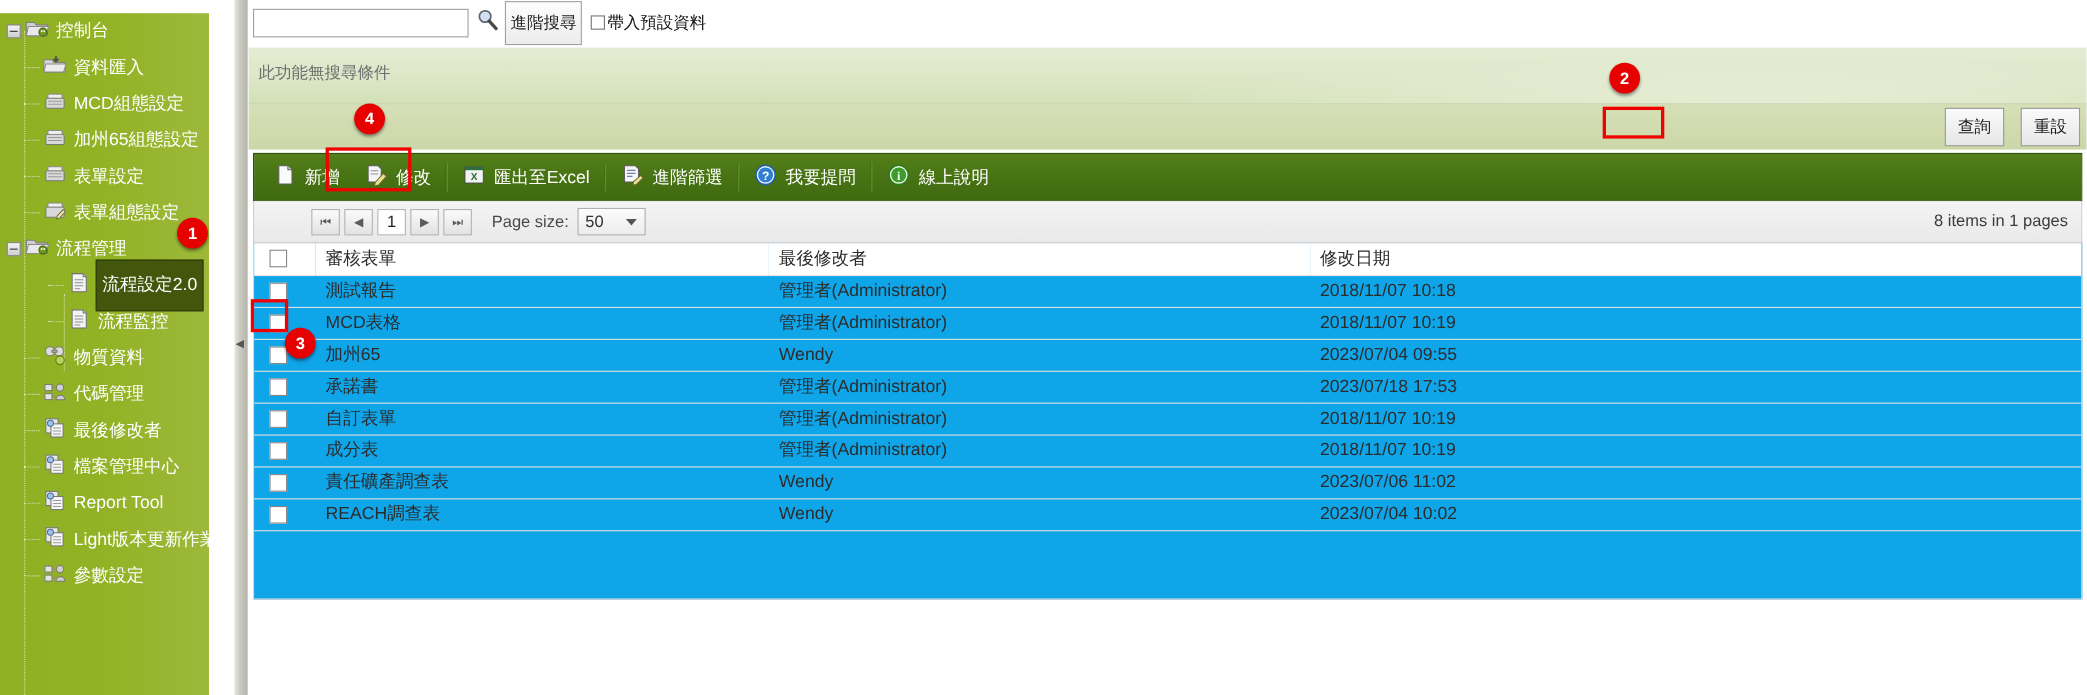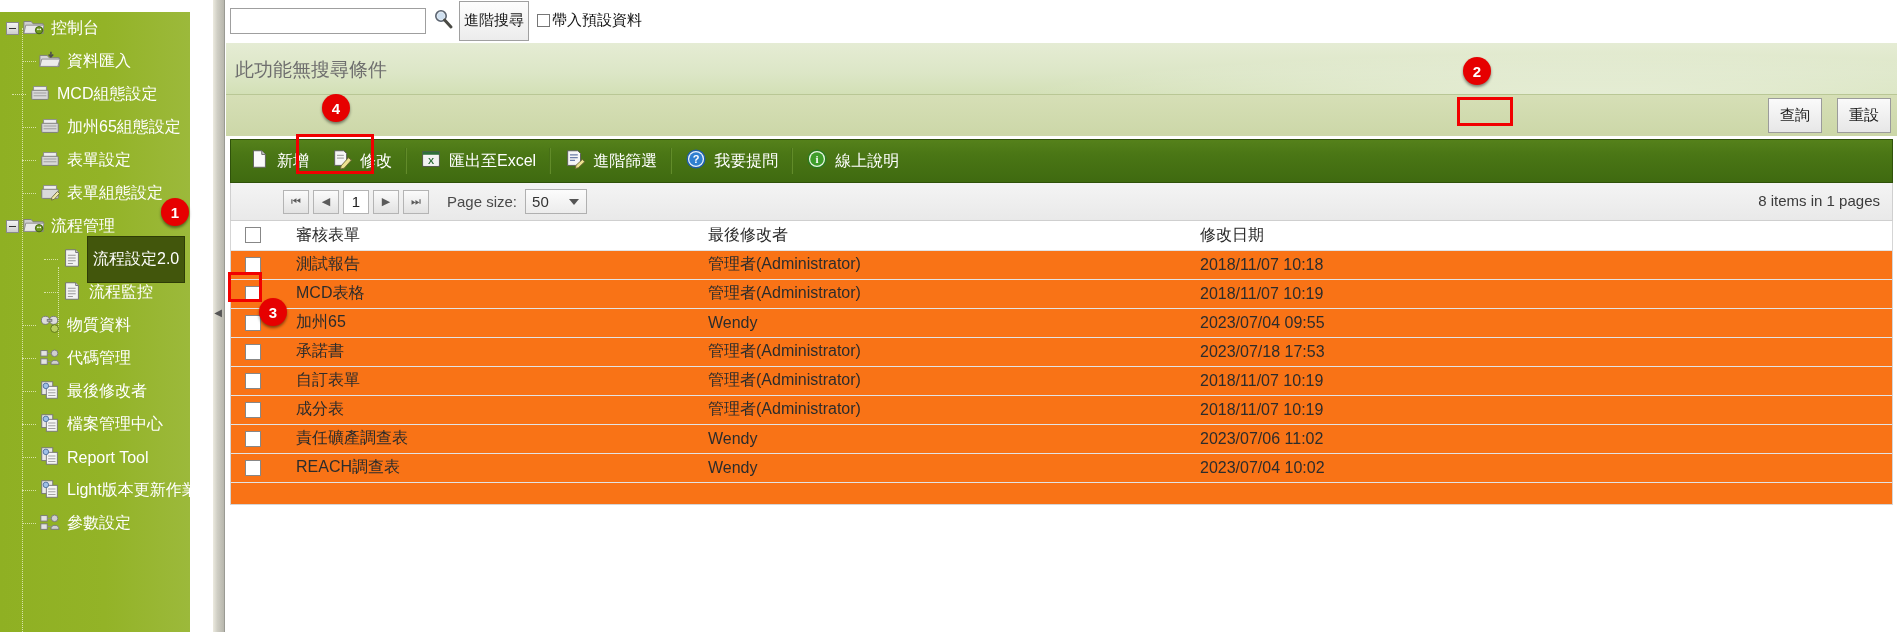--- a/index.html
+++ b/index.html
@@ -128,21 +128,21 @@
     background: linear-gradient(to bottom,#e5ecd4 0%, #dce6c6 60%, #d3e0b6 100%);
     border-top: 1px solid #ffffff;
   }
   #cond-panel::after{
     content:""; position:absolute; right:0; top:0; width:60%; height:100%;
     background: radial-gradient(ellipse at 70% 120%, rgba(255,255,255,0.5) 0%, rgba(255,255,255,0) 60%);
     pointer-events:none;
   }
   #cond-text {
     position: absolute; left: 9px; top: 14px;
-    font-size: 19px; color: #6e6e6e;
+    font-size: 15px; color: #6e6e6e;
   }
 
   
   #btn-bar {
     position: relative;
     height: 42px;
     background: linear-gradient(to bottom,#d6dfb6 0%, #ccd7a8 100%);
     border-top: 1px solid #b9c795;
     display: flex; align-items: center; justify-content: flex-end;
     padding-right: 6px;
@@ -237,22 +237,22 @@
   #items-count {
     position: absolute; right: 12px; top: 9px;
     font-size: 15px; color: #3b3b3b;
   }
 
   
   #grid {
     margin: 0 4px;
     border: 1px solid #d5d5d5;
     border-top: none;
-    background: #f97316;
-    height: 284px;
+    background: #0ea5e9;
+    height: 324px;
     overflow: hidden;
   }
   table { border-collapse: collapse; width: 100%; table-layout: fixed; }
   th, td {
     text-align: left;
     font-weight: normal;
     font-size: 16px;
     color: #2c2c2c;
     padding: 0;
     height: 29px;
@@ -314,21 +314,21 @@
       </div>
       <div class="tree-node" style="padding-left: 22px;">
         <span class="dotline"></span>
         <span class="nicon"><svg width="22" height="22" viewBox="0 0 24 24">
             <path d="M1 7 L9 7 L11 9.5 L22 9.5 L22 19 L1 19 Z" fill="#d6d6d6" stroke="#7d7d7d"></path>
             <path d="M3 11 L23 11 L20.5 19 L1 19 Z" fill="#ececec" stroke="#8a8a8a"></path>
             <path d="M13 3 L13 8 M10.5 6 L13 8.6 L15.5 6" stroke="#4d4d4d" stroke-width="1.7" fill="none"></path>
           </svg></span>
         <span class="tlabel">資料匯入</span>
       </div>
-      <div class="tree-node" style="padding-left: 12px;">
+      <div class="tree-node" style="padding-left: 22px;">
         <span class="dotline"></span>
         <span class="nicon"><svg width="22" height="22" viewBox="0 0 24 24">
             <rect x="3" y="9" width="18" height="10" rx="1" fill="#d9d9d9" stroke="#787878"></rect>
             <rect x="5" y="5" width="14" height="4" fill="#efefef" stroke="#8b8b8b"></rect>
             <line x1="5" y1="12" x2="19" y2="12" stroke="#9a9a9a"></line>
             <line x1="5" y1="15" x2="19" y2="15" stroke="#9a9a9a"></line>
           </svg></span>
         <span class="tlabel">MCD組態設定</span>
       </div>
       <div class="tree-node" style="padding-left: 22px;">

